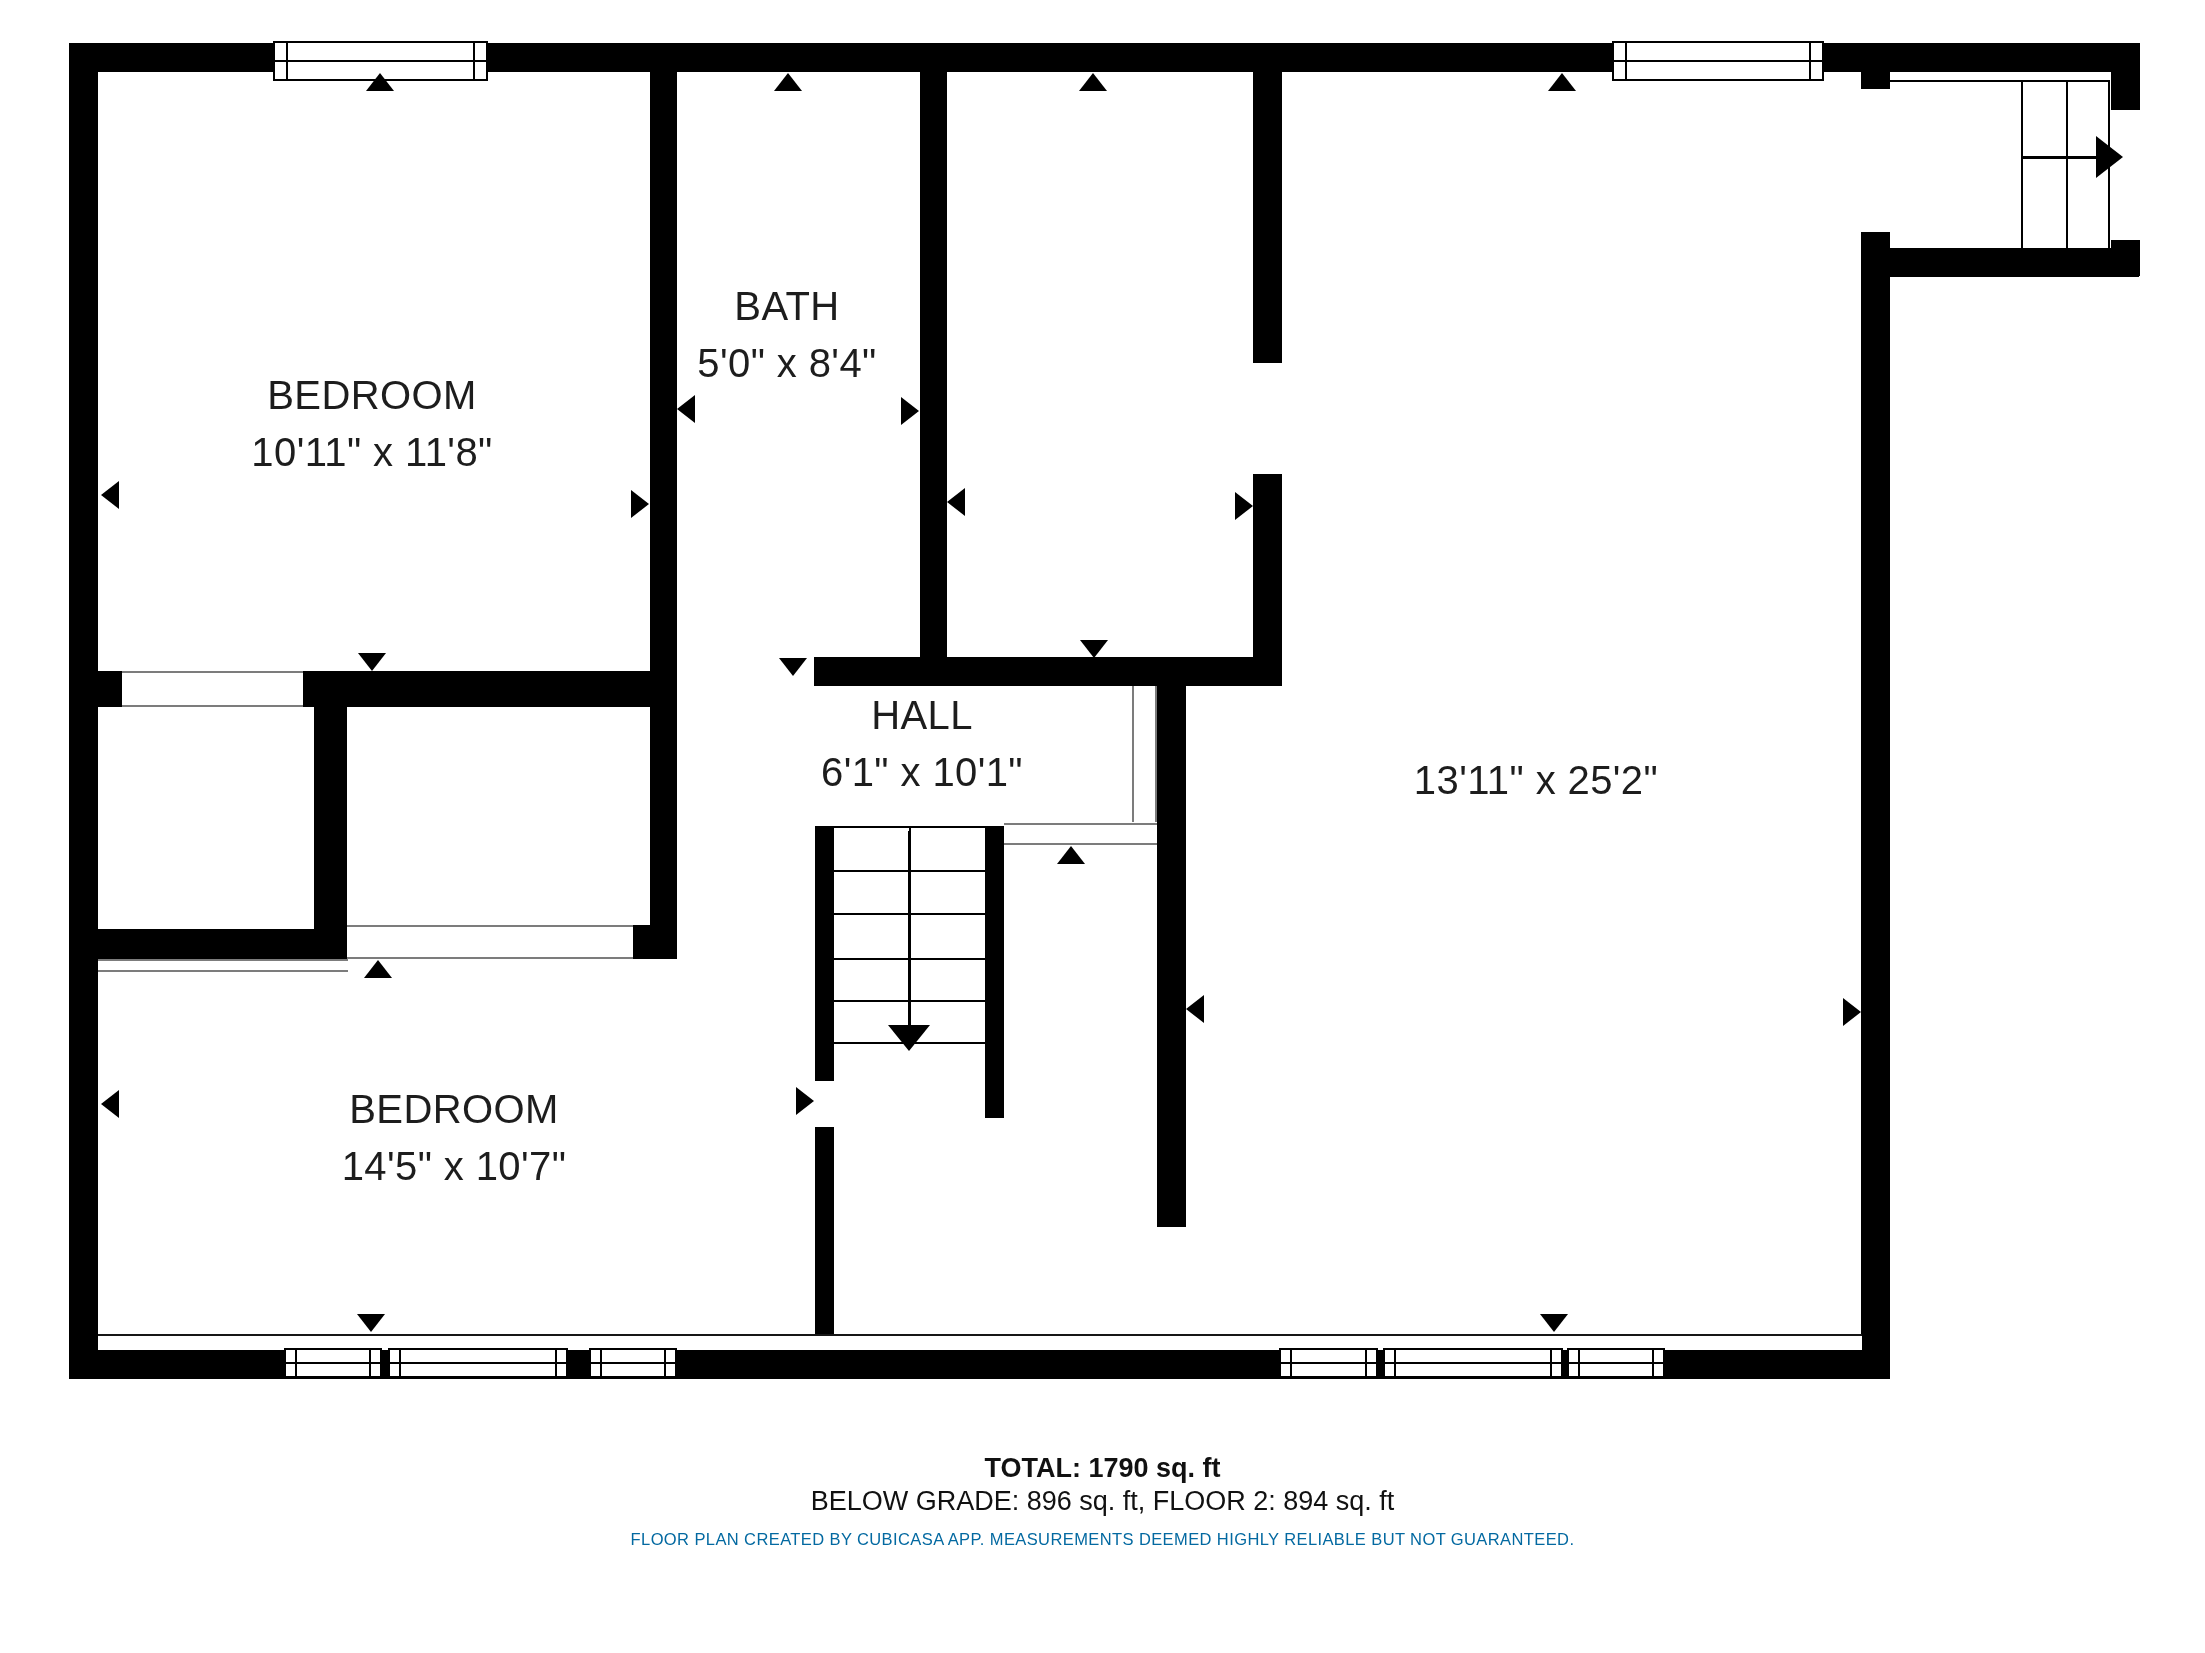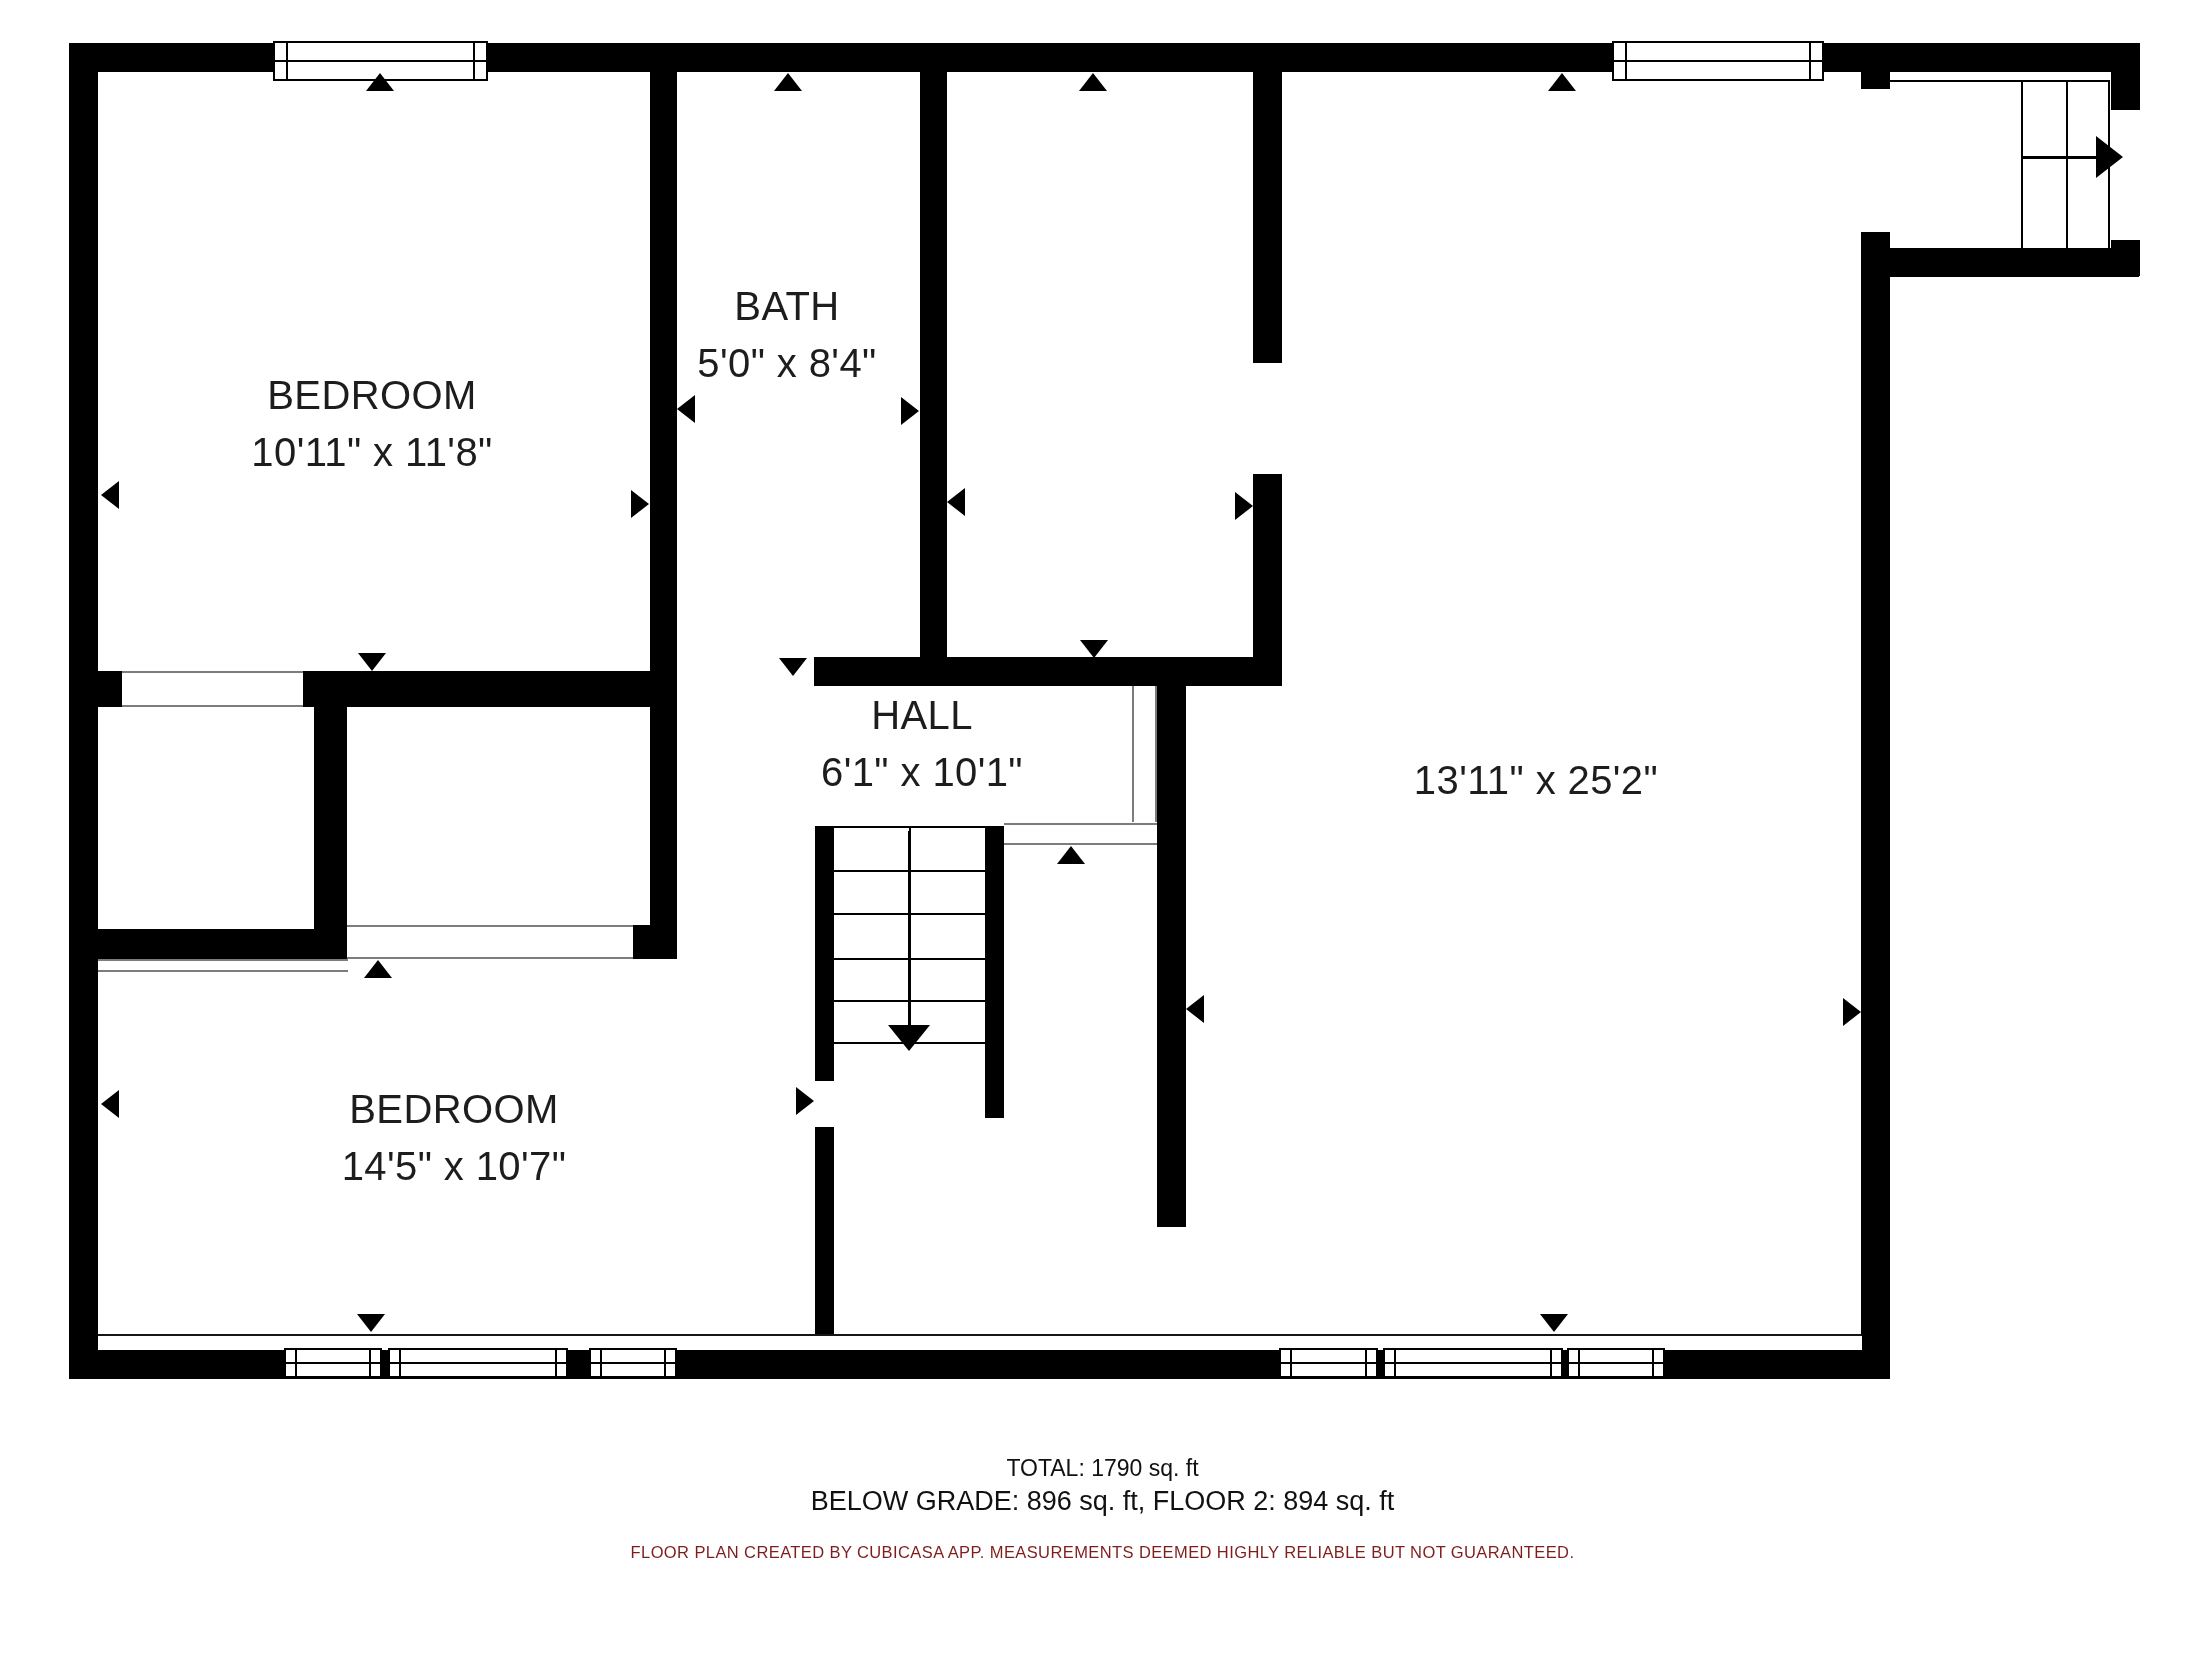--- a/index.html
+++ b/index.html
@@ -18,23 +18,23 @@
   .tri.up{border-left:14.4px solid transparent;border-right:14.4px solid transparent;border-bottom:18.7px solid #000;}
   .tri.down{border-left:14.4px solid transparent;border-right:14.4px solid transparent;border-top:18.7px solid #000;}
   .tri.left{border-top:14.4px solid transparent;border-bottom:14.4px solid transparent;border-right:18.7px solid #000;}
   .tri.right{border-top:14.4px solid transparent;border-bottom:14.4px solid transparent;border-left:18.7px solid #000;}
   .ah-right{position:absolute;width:0;height:0;border-top:21.5px solid transparent;border-bottom:21.5px solid transparent;border-left:27px solid #000;}
   .ah-down{position:absolute;width:0;height:0;border-left:21.5px solid transparent;border-right:21.5px solid transparent;border-top:26px solid #000;}
   .room-label{position:absolute;transform:translateX(-50%);text-align:center;color:#1d1d1d;
     font-size:40px;line-height:57px;white-space:nowrap;letter-spacing:0.4px;margin-top:20px;}
   .room-label span{display:block;}
   #summary{position:absolute;left:0;right:0;top:1452px;text-align:center;color:#111;}
-  #summary .tl{font-size:23px;font-weight:normal;line-height:33px;}
+  #summary .tl{font-size:27px;font-weight:bold;line-height:33px;}
   #summary .sl{font-size:27px;line-height:33px;}
-  #summary .disc{font-size:16.5px;line-height:20px;color:#7f1d1d;margin-top:24px;letter-spacing:0.4px;}
+  #summary .disc{font-size:16.5px;line-height:20px;color:#0369a1;margin-top:11px;letter-spacing:0.4px;}
 </style>
 </head>
 <body>
 
 <div id="plan">
 
   <div class="w" style="left:69px;top:43px;width:2070px;height:29px"></div>
   <div class="w" style="left:69px;top:43px;width:29px;height:1335px"></div>
   <div class="w" style="left:69px;top:1350px;width:1821px;height:29px"></div>
   <div class="w" style="left:1861px;top:72px;width:29px;height:16.5px"></div>

